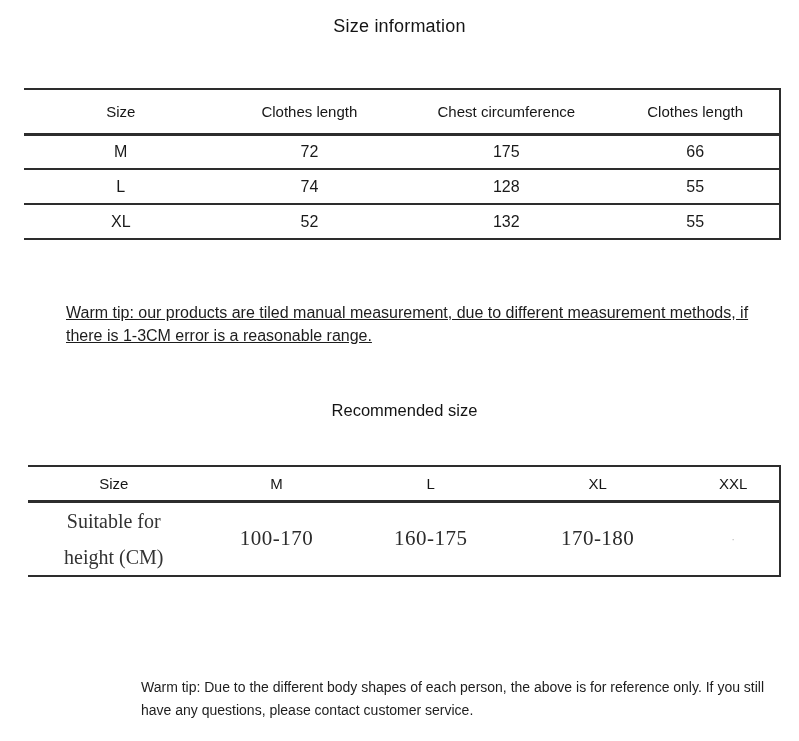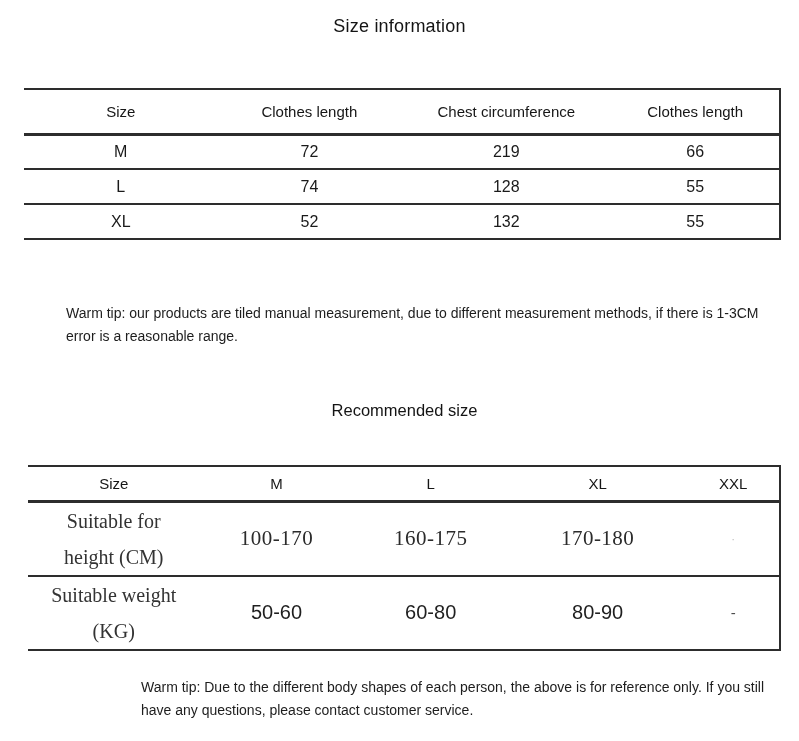--- a/index.html
+++ b/index.html
@@ -47,21 +47,21 @@
   .t1 tbody tr { height: 35px; border-bottom: 2px solid #2d2d2d; }
   .t1 th { font-size: 15px; color: #161616; }
   .t1 td { font-size: 16px; color: #1a1a1a; }
 
   
   .tip {
     position: absolute;
     margin: 0;
     color: #1d1d1d;
   }
-  .tip1 { left: 66px; top: 302px; width: 712px; font-size: 14px; line-height: 22.5px; }
+  .tip1 { left: 66px; top: 302px; width: 712px; font-size: 16px; line-height: 22.5px; text-decoration: underline; }
   .tip2 { left: 141px; top: 676px; width: 650px; font-size: 14px; line-height: 23px; }
 
   .subtitle {
     position: absolute;
     top: 396px; left: 0;
     width: 100%;
     margin: 5px;
     text-align: center;
     font-size: 16.5px;
     font-weight: 400;
@@ -114,21 +114,21 @@
         <th>Size</th>
         <th>Clothes length</th>
         <th>Chest circumference</th>
         <th>Clothes length</th>
       </tr>
     </thead>
     <tbody>
       <tr>
         <td>M</td>
         <td>72</td>
-        <td>219</td>
+        <td>175</td>
         <td>66</td>
       </tr>
       <tr>
         <td>L</td>
         <td>74</td>
         <td>128</td>
         <td>55</td>
       </tr>
       <tr>
         <td>XL</td>
@@ -164,28 +164,18 @@
       <tr>
         <td class="rlabel">
           <div>Suitable for</div>
           <div>height (CM)</div>
         </td>
         <td class="serifval">100-170</td>
         <td class="serifval">160-175</td>
         <td class="serifval">170-180</td>
         <td class="mark-faint">·</td>
       </tr>
-      <tr>
-        <td class="rlabel">
-          <div>Suitable weight</div>
-          <div>(KG)</div>
-        </td>
-        <td class="sansval">50-60</td>
-        <td class="sansval">60-80</td>
-        <td class="sansval">80-90</td>
-        <td class="mark-dash">-</td>
-      </tr>
     </tbody>
   </table>
 
   <p class="tip tip2">Warm tip: Due to the different body shapes of each person, the above is for reference only. If you still have any questions, please contact customer service.</p>
 
 </div>
 
 </body></html>

